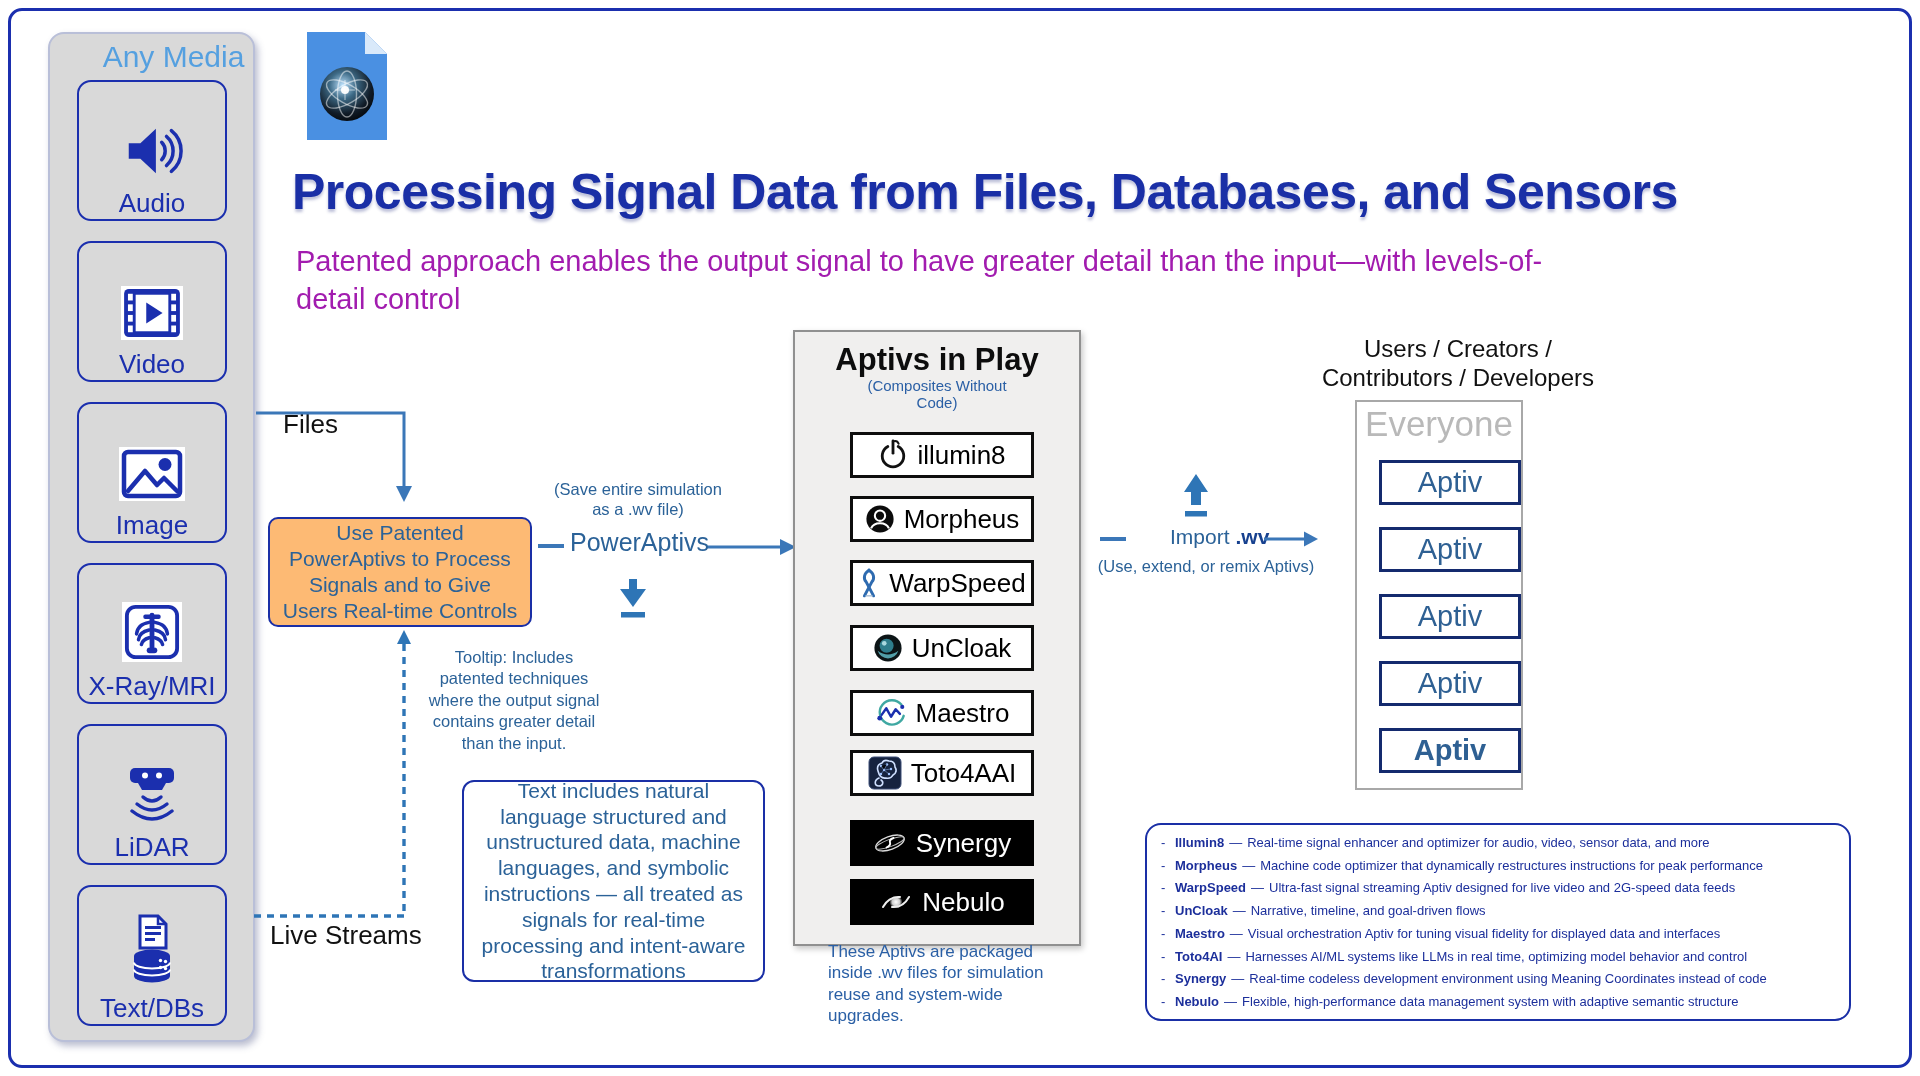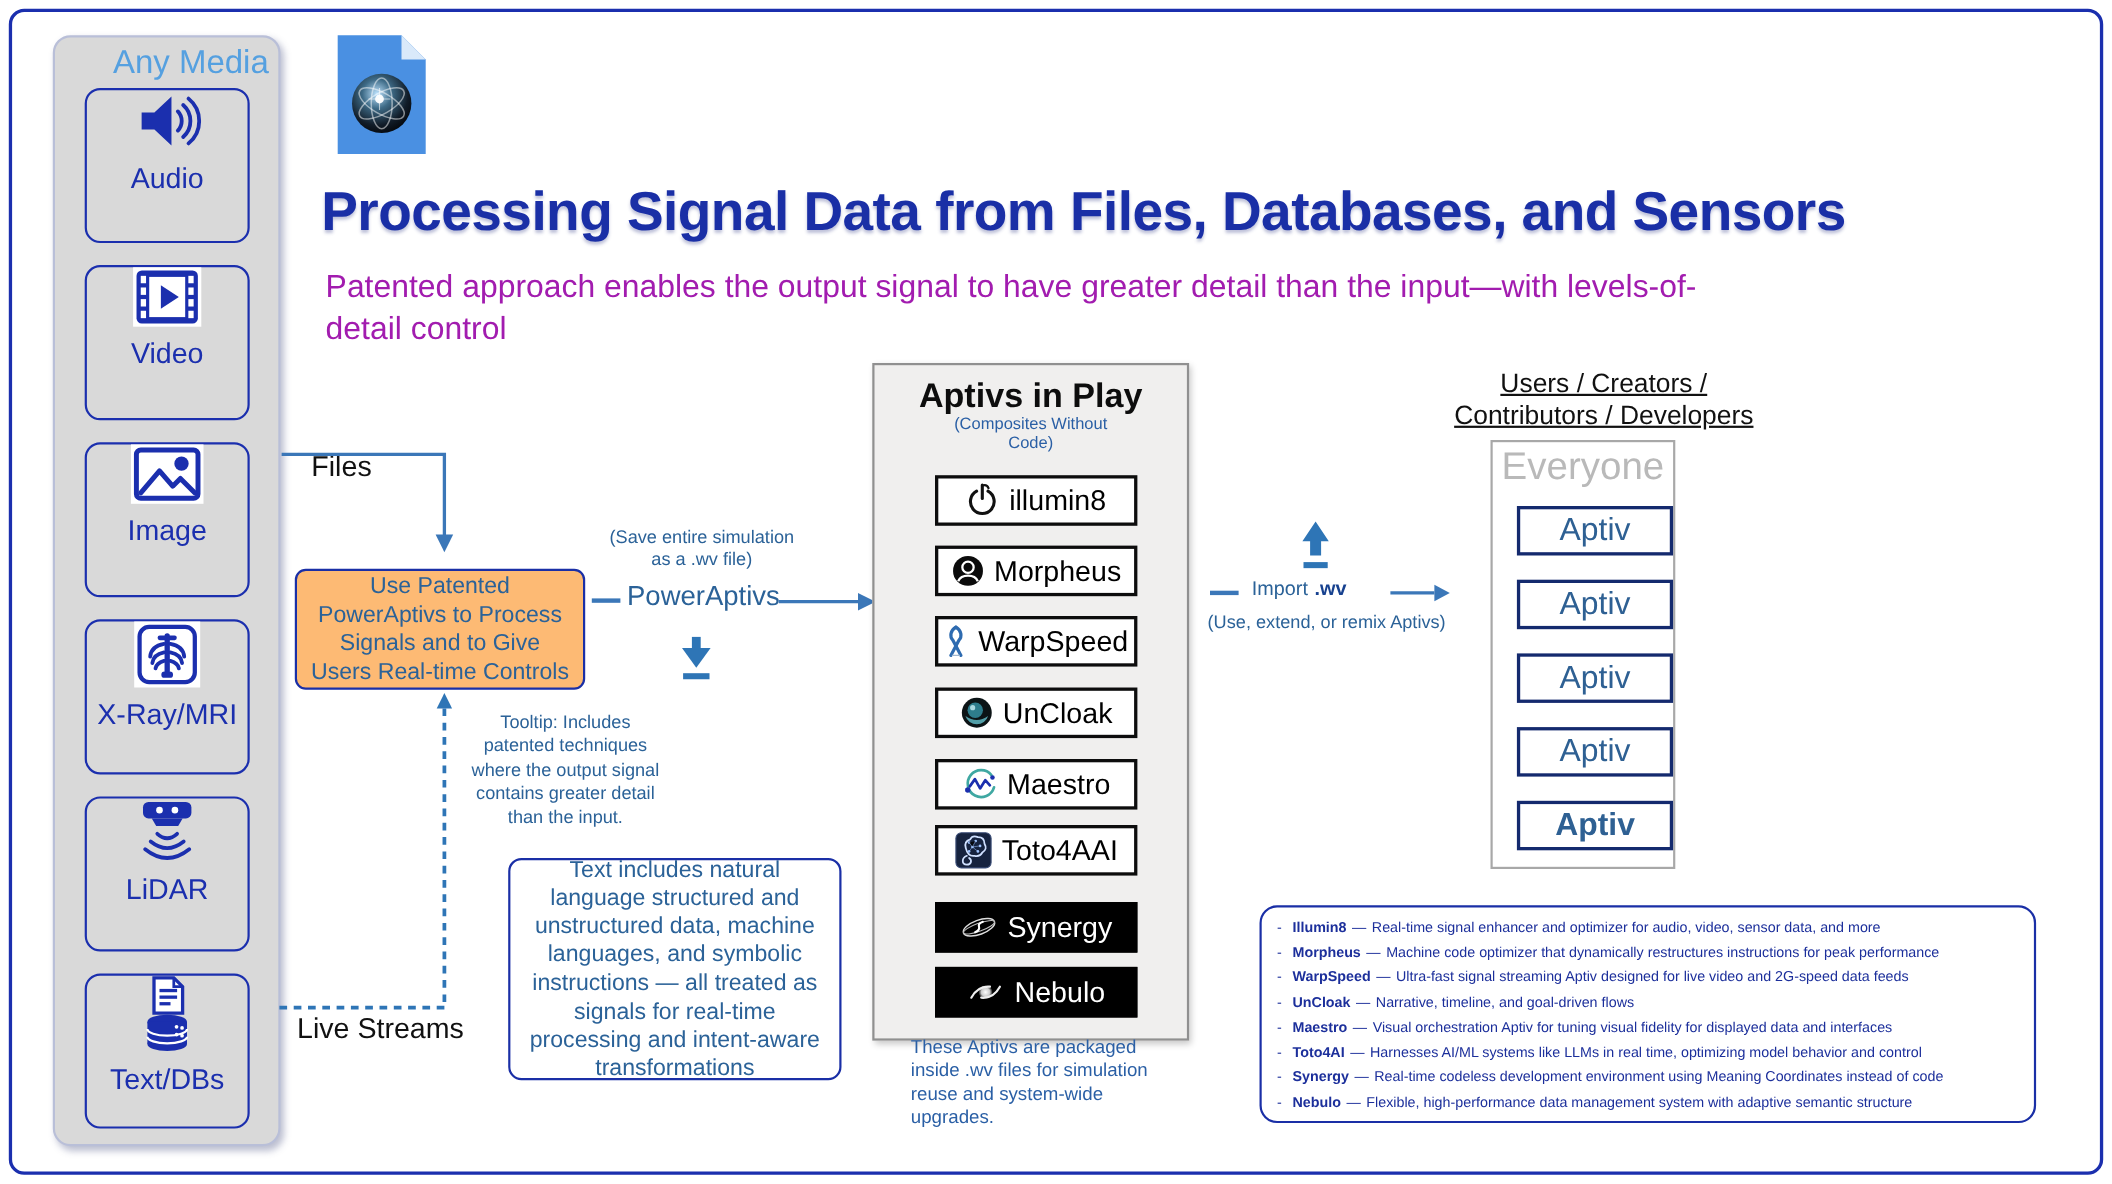--- a/index.html
+++ b/index.html
@@ -7,21 +7,21 @@
   .abs { position:absolute; }
 
   .canvas-border { position:absolute; inset:8px; border:3px solid #1b2fae; border-radius:14px; }
 
   
   .sidebar { position:absolute; left:48px; top:32px; width:207px; height:1010px; background:#d9d9d9;
              border:2px solid #b9bfd8; border-radius:16px; box-shadow:3px 4px 7px rgba(60,70,120,.35);padding-left:22px; }
   .sidebar-title { position:absolute; top:6px; width:100%; text-align:center; font-size:30px; color:#55a0e0; }
   .media-items { position:absolute; top:46px; left:27px; width:150px; display:flex; flex-direction:column; gap:20px; }
   .media-item { height:141px; border:2.5px solid #1b2fae; border-radius:14px; display:flex; flex-direction:column;
-                align-items:center; justify-content:flex-start; gap:9px; }
+                align-items:center; justify-content:flex-end; gap:9px; }
   .media-label { font-size:26px; color:#1b2fae; }
   .icon-plate { background:#fff; display:flex; padding:2px; }
 
   
   .wv-file-icon { left:305px; top:30px; }
   .page-title { left:292px; top:163px; font-size:50px; font-weight:bold; color:#1a2fa6; white-space:nowrap;
                 letter-spacing:-0.5px; text-shadow:0 3px 3px rgba(40,50,130,.30); }
   .page-subtitle { left:296px; top:242px; width:1310px; font-size:29px; color:#a21caf; line-height:1.32; }
 
   
@@ -44,26 +44,26 @@
   .ap-title { position:absolute; top:10px; width:100%; text-align:center; font-size:31px; font-weight:bold; color:#0d0d0d; }
   .ap-sub { position:absolute; top:46px; left:50%; transform:translateX(-50%); width:176px; text-align:center;
             font-size:15px; color:#2a5fa5; line-height:1.12; }
   .ap-btn { position:absolute; left:55px; width:184px; height:46px; background:#fff; border:3px solid #0d0d0d;
             display:flex; align-items:center; justify-content:center; gap:9px; font-size:26px; color:#000; }
   .ap-btn.dark { background:#000; color:#fff; border-color:#000; }
   .ap-note { left:828px; top:941px; width:248px; font-size:17px; color:#2a5fa5; line-height:1.25; }
 
   
   .import-dash { left:1100px; top:537px; width:26px; height:3.5px; background:#3b77b8; }
-  .import-label { left:1138px; top:525px; font-size:18px; color:#2b6298; white-space:nowrap; }
+  .import-label { left:1170px; top:525px; font-size:21px; color:#2b6298; white-space:nowrap; }
   .import-label .ext { font-weight:bold; color:#17418f; margin-left:6px; }
   .import-note { left:1086px; top:557px; width:240px; text-align:center; font-size:16.5px; color:#2b6298; }
 
   
-  .users-heading { left:1318px; top:335px; width:280px; text-align:center; font-size:24px; color:#111; line-height:1.2;text-decoration:underline; }
+  .users-heading { left:1318px; top:335px; width:280px; text-align:center; font-size:24px; color:#111; line-height:1.2; }
   .everyone-box { left:1355px; top:400px; width:168px; height:390px; background:#fff; border:2px solid #a8a8a8; }
   .ev-label { position:absolute; top:2px; width:100%; text-align:center; font-size:35px; color:#b9b9b9; }
   .ev-aptiv { position:absolute; left:22px; width:142px; height:45px; background:#fff; border:3px solid #142a6e;
               display:flex; align-items:center; justify-content:center; font-size:29px; color:#2e6093; }
   .ev-aptiv.bold { font-weight:bold; }
 
   
   .legend-box { left:1145px; top:823px; width:706px; height:198px; background:#fff; border:2px solid #1a2fa6; border-radius:16px; }
   .lg-rows { position:absolute; top:10px; bottom:10px; left:14px; right:12px; display:flex; flex-direction:column; justify-content:space-between; }
   .lg-row { font-size:13px; color:#1c2f9b; white-space:nowrap; display:flex; align-items:baseline; }

